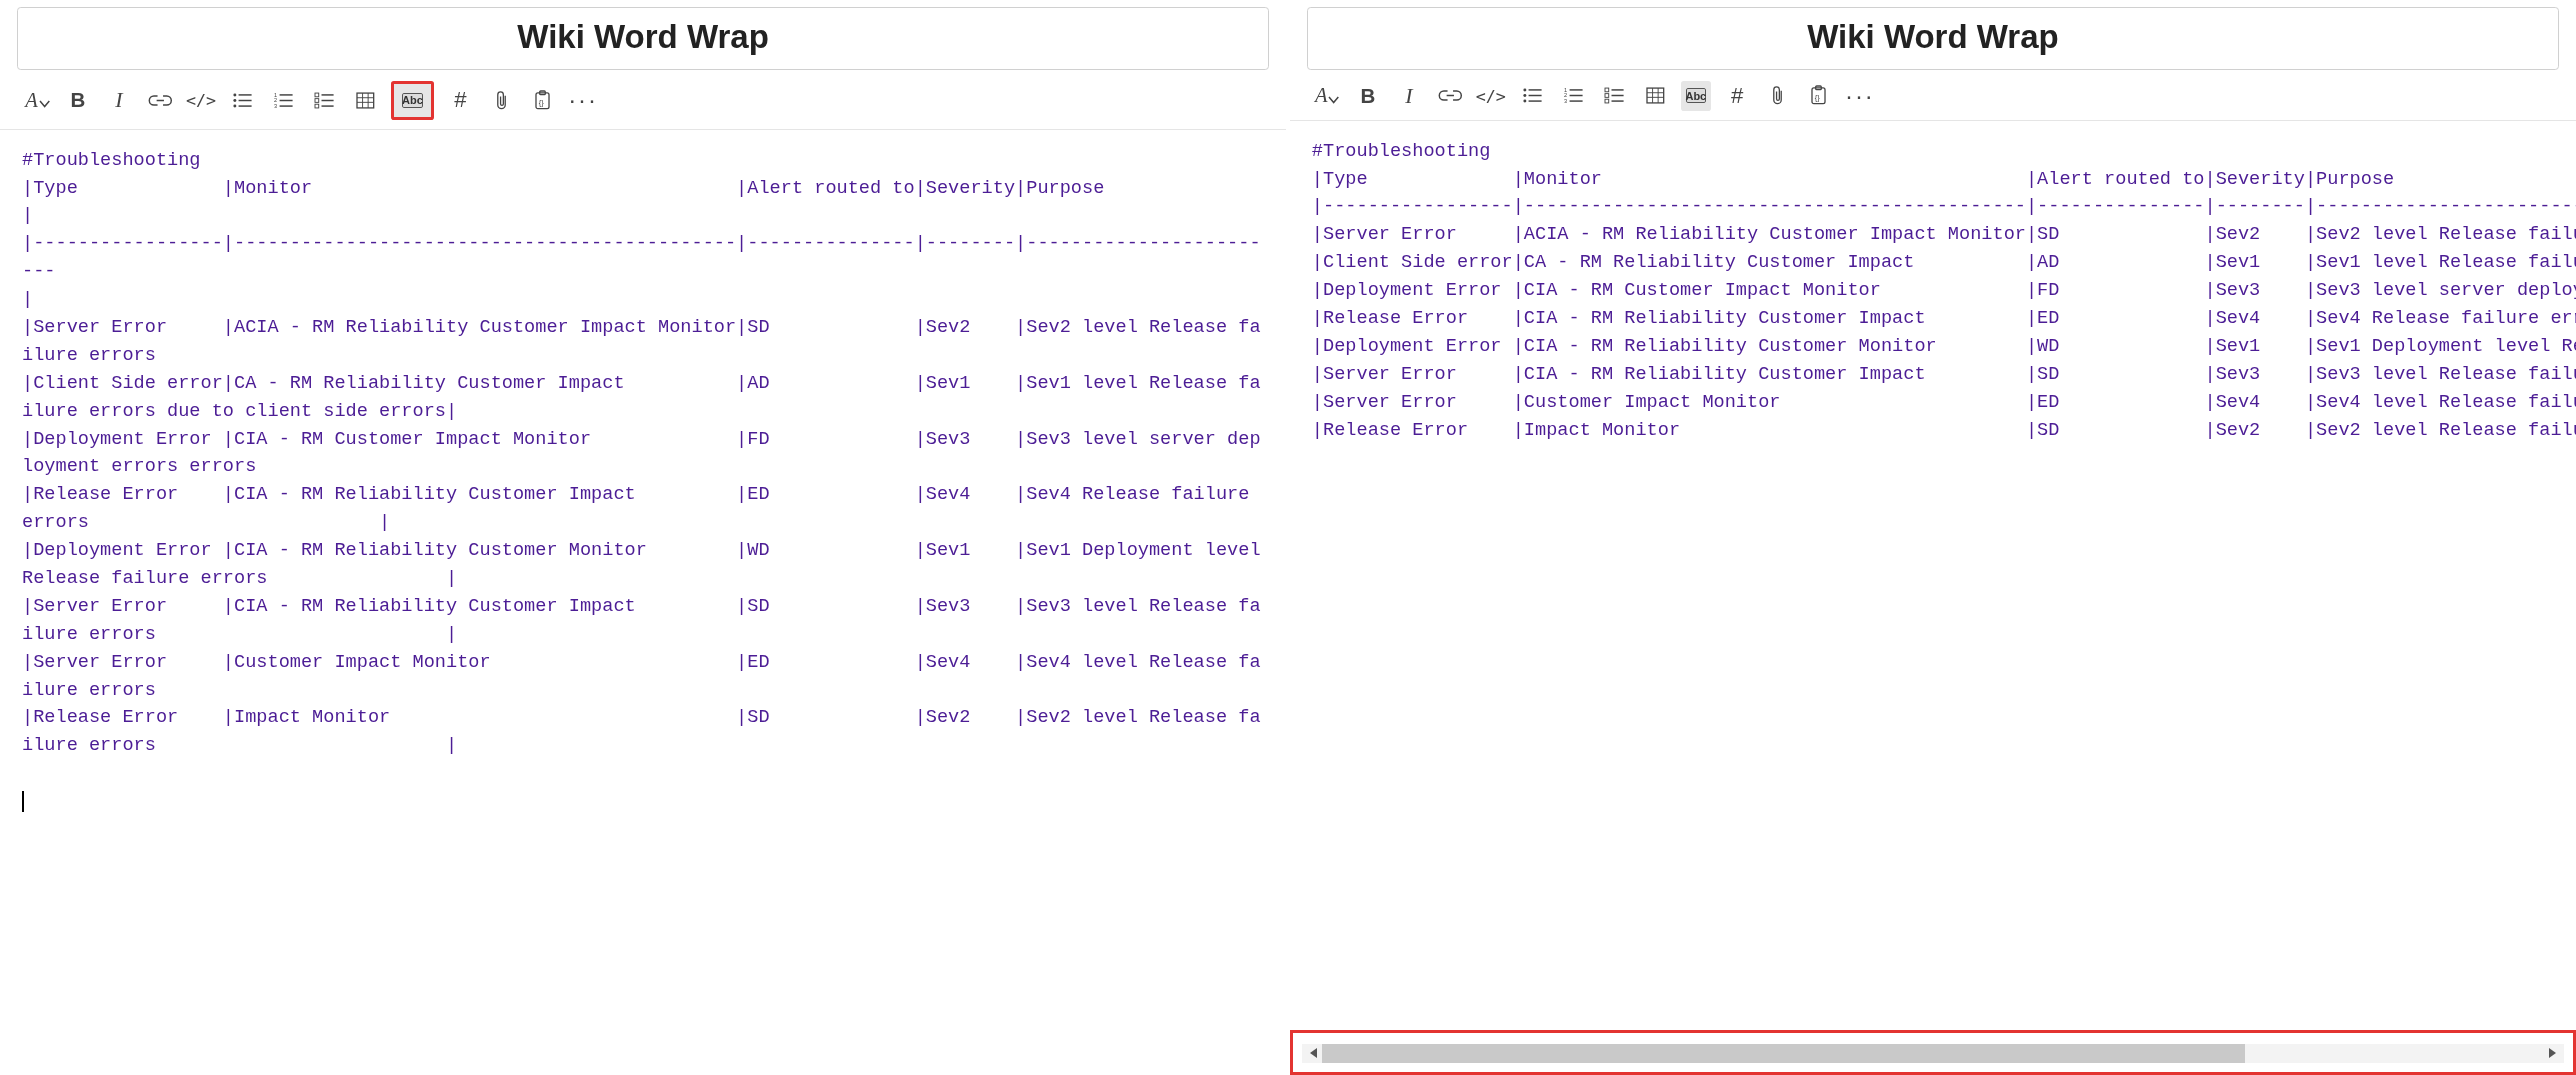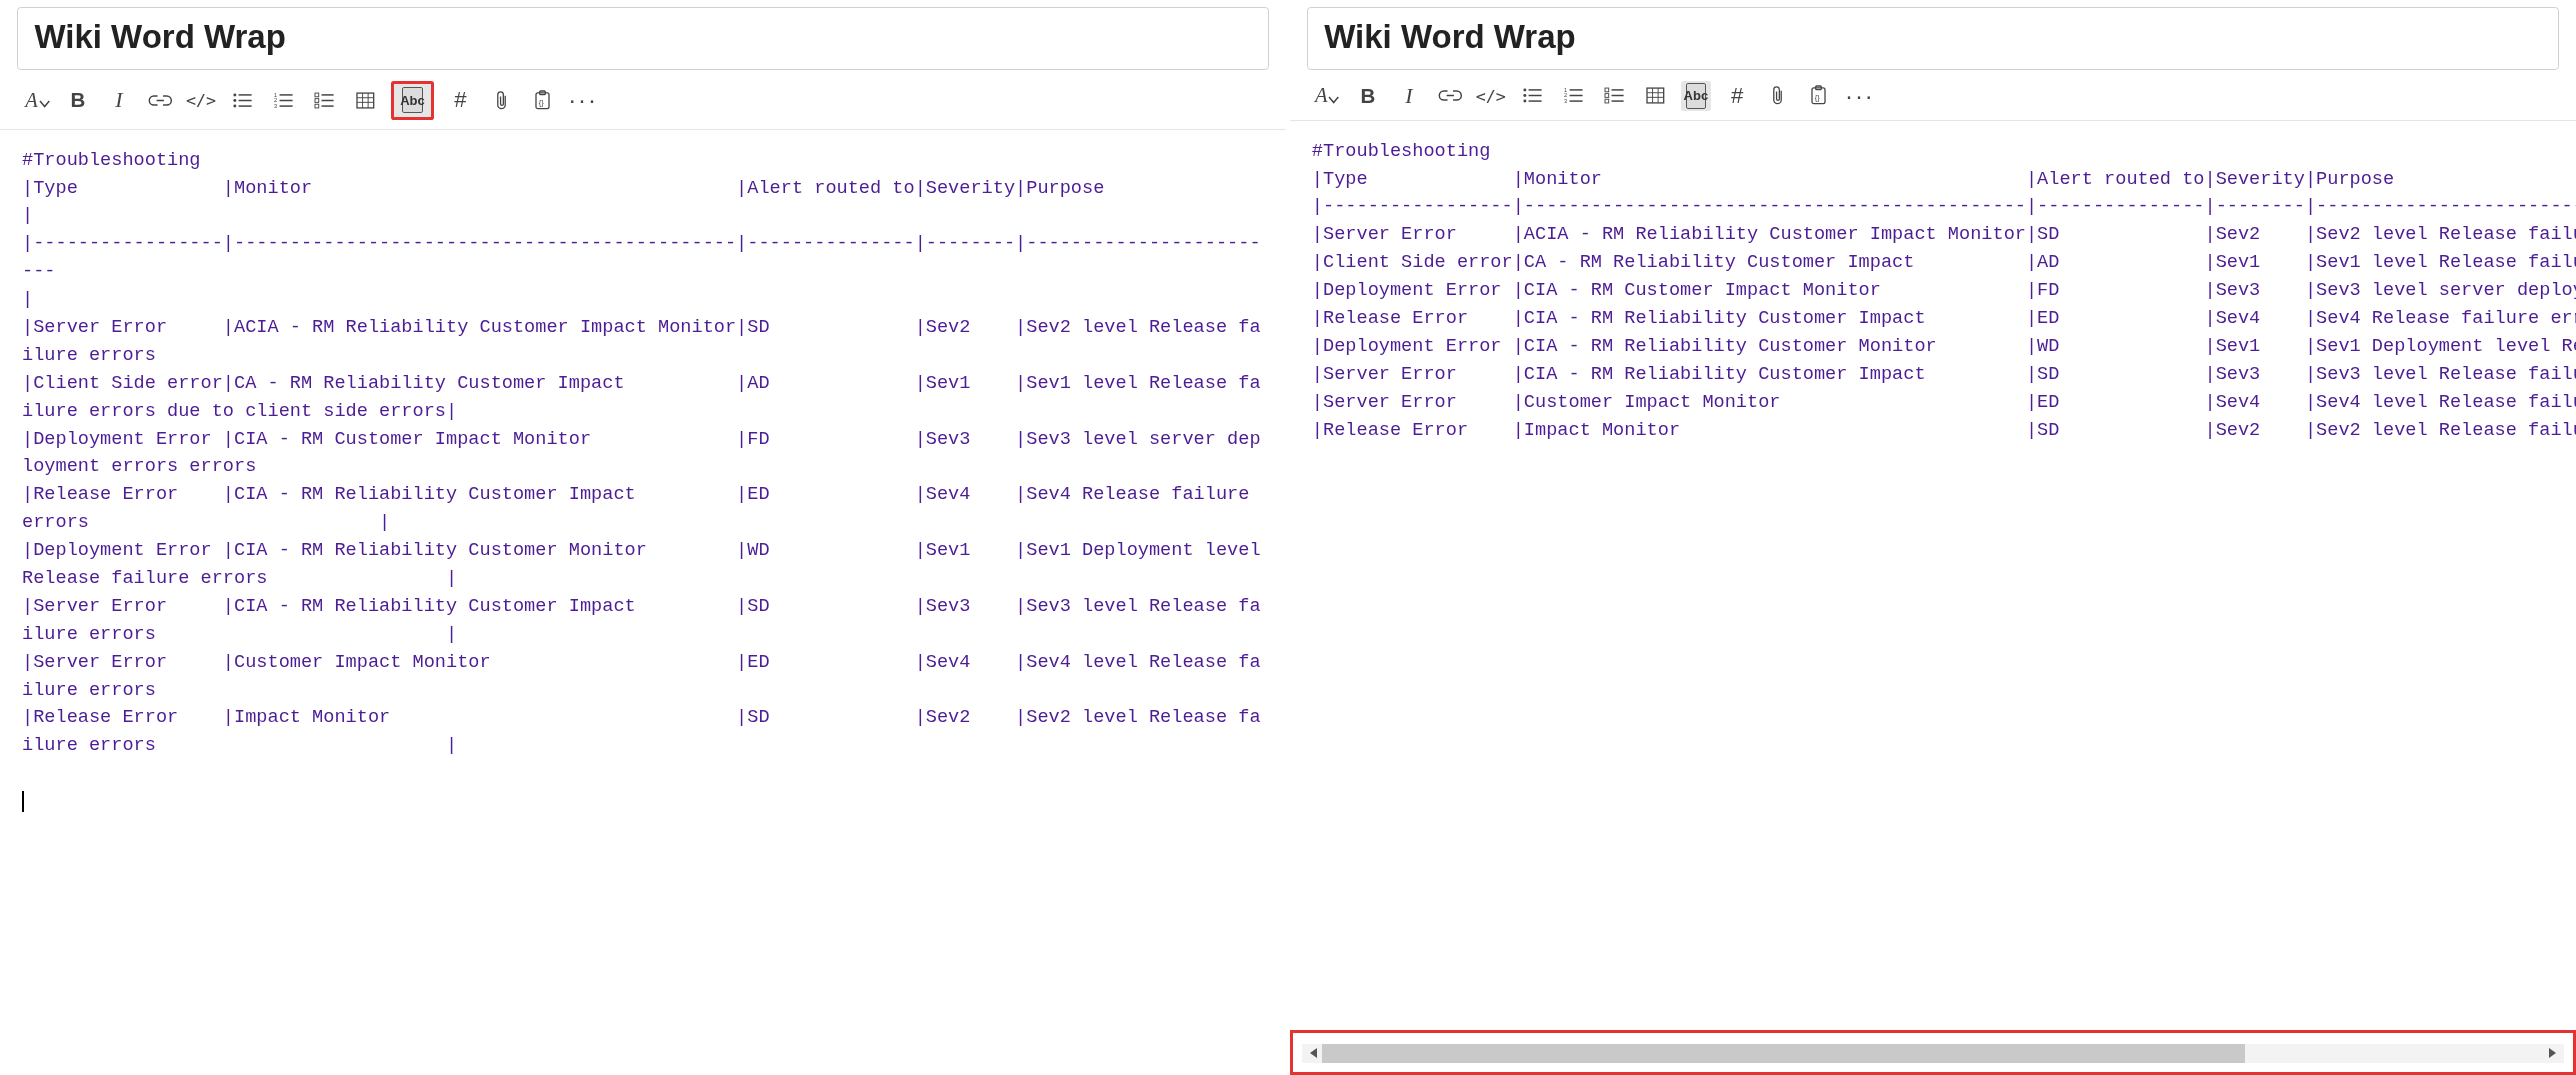--- a/index.html
+++ b/index.html
@@ -19,20 +19,21 @@
     display: flex;
     flex-direction: column;
     min-width: 0;
   }
   .pane + .pane { margin-left: 3.7px; }
   .title-wrap {
     margin: 7.4px 16.7px 0 16.7px;
     border: 0.9px solid #d0d0d0;
     border-radius: 3.7px;
     padding: 9.3px 16.7px 13px 16.7px;
+    text-align: center;
   }
   .title {
     font-size: 33px;
     font-weight: 600;
     color: #222;
   }
   .toolbar {
     display: flex;
     align-items: center;
     gap: 11px;
@@ -52,27 +53,27 @@
   }
   .tbtn svg { overflow: visible; }
   .tbtn.bold { font-weight: 800; font-size: 20.5px; }
   .tbtn.italic { font-style: italic; font-family: "Times New Roman", serif; font-size: 22px; }
   .tbtn.active { background: #e6e6e6; }
   .tbtn.highlighted {
     border: 3.7px solid #e33431;
     width: 43px; height: 39px;
   }
   .abc-box {
-    width: 20.5px; height: 26px;
+    width: 20.5px; height: 15px;
     border: 0.9px solid #555;
     border-radius: 1.9px;
     display: inline-flex;
     align-items: center;
     justify-content: center;
-    font-size: 13px;
+    font-size: 11px;
     background: #dcdcdc;
     color: #333;
     font-weight: 600;
   }
   .content {
     padding: 16.7px 22px 7.4px 22px;
     font-family: Consolas, "Courier New", monospace;
     font-size: 18.6px;
     line-height: 1.5;
     color: #4c1d95;

